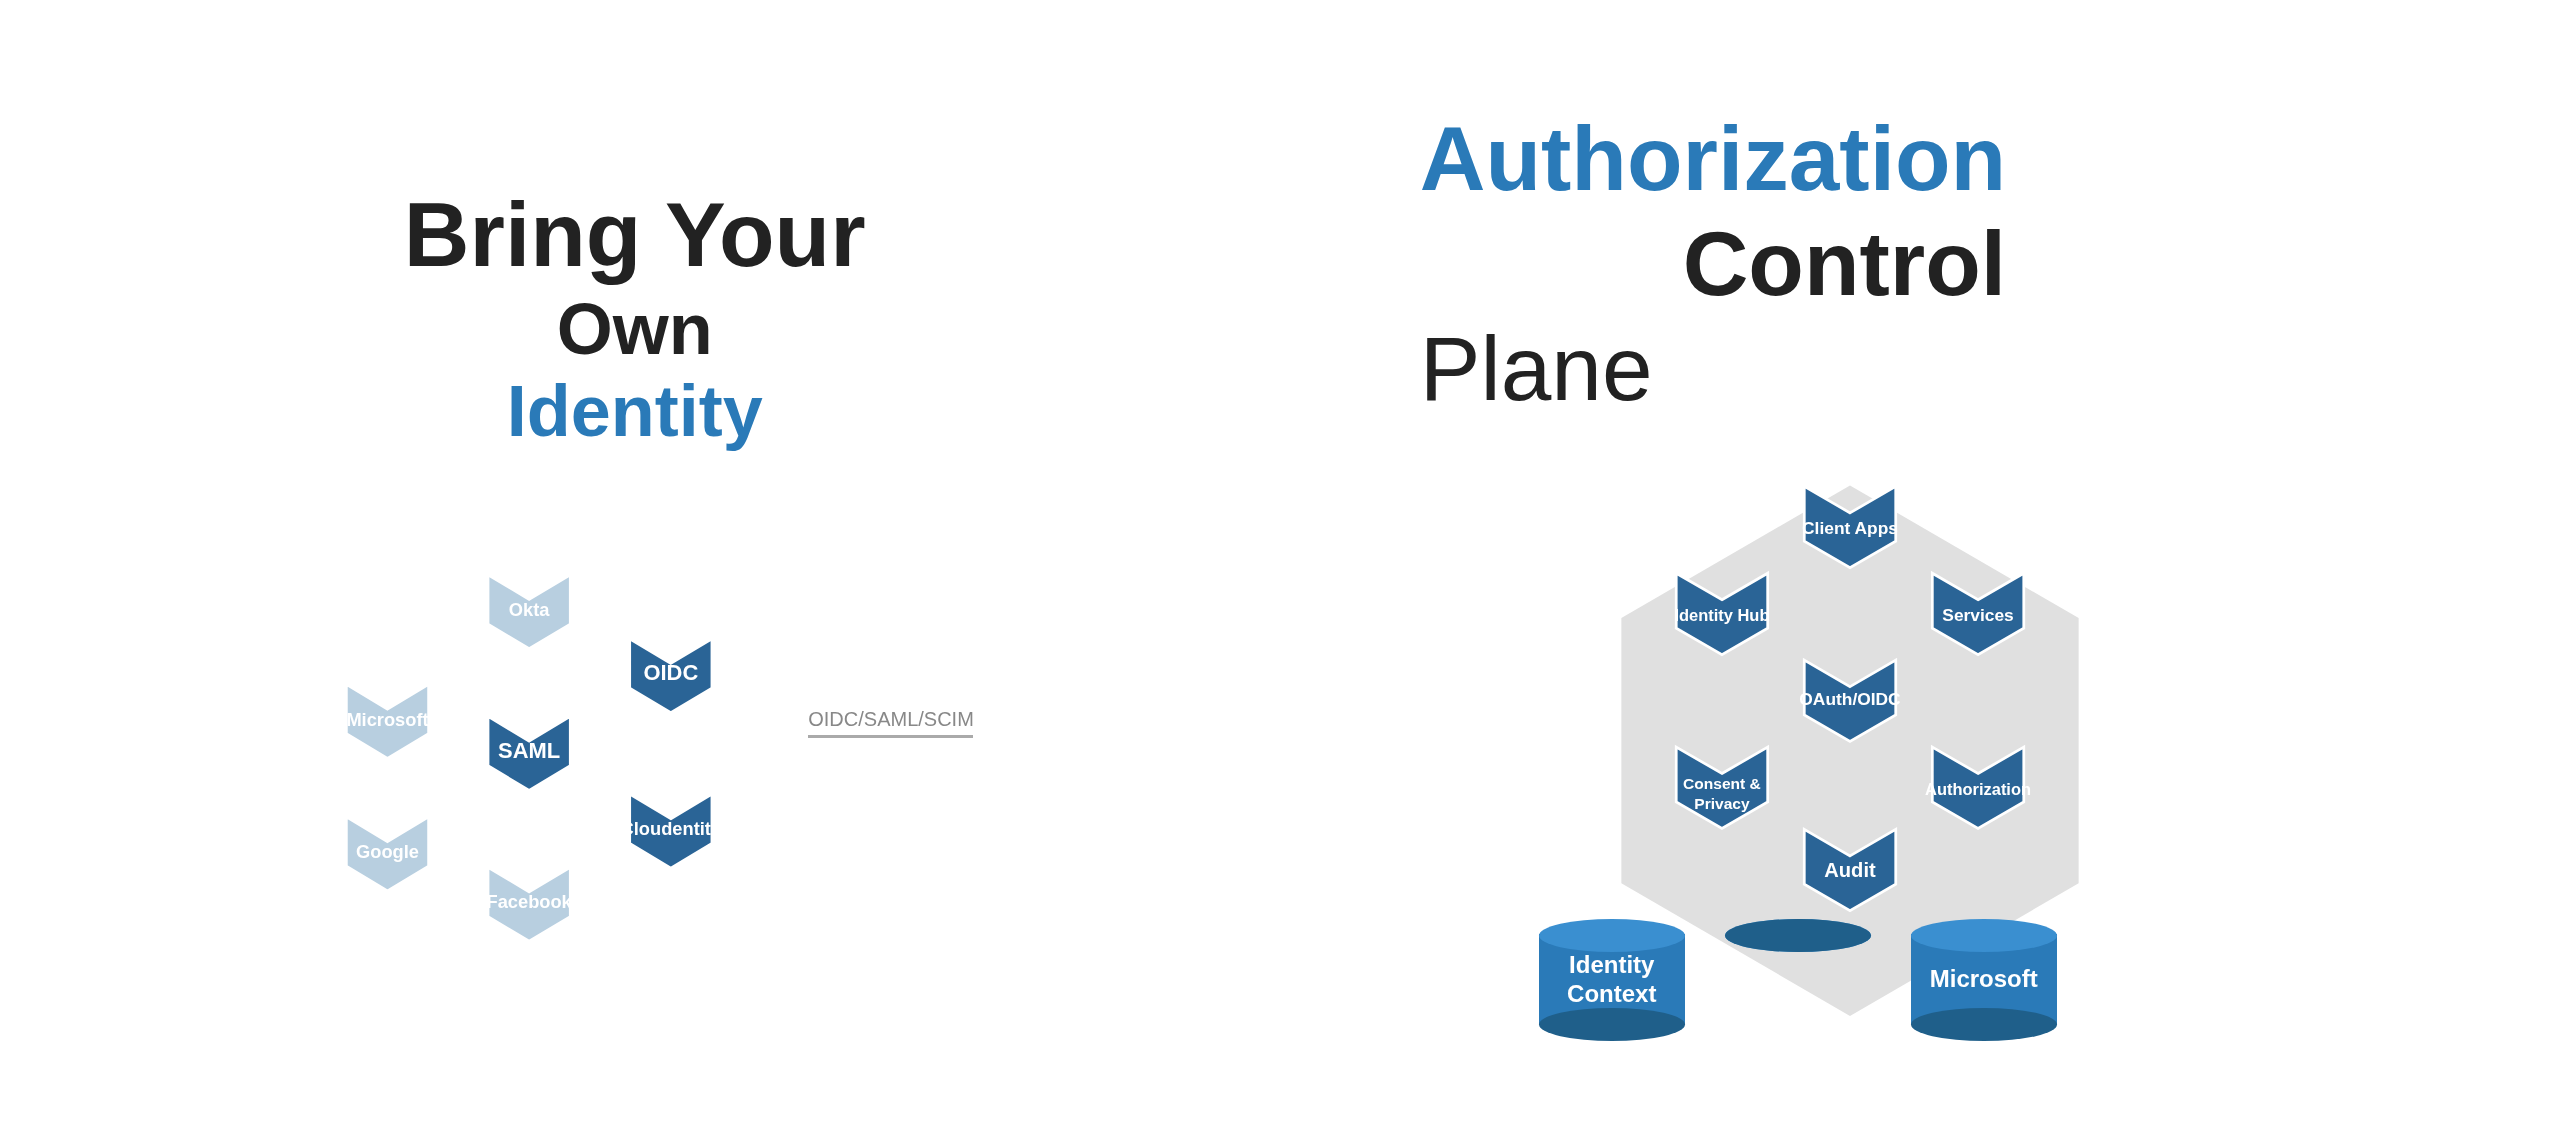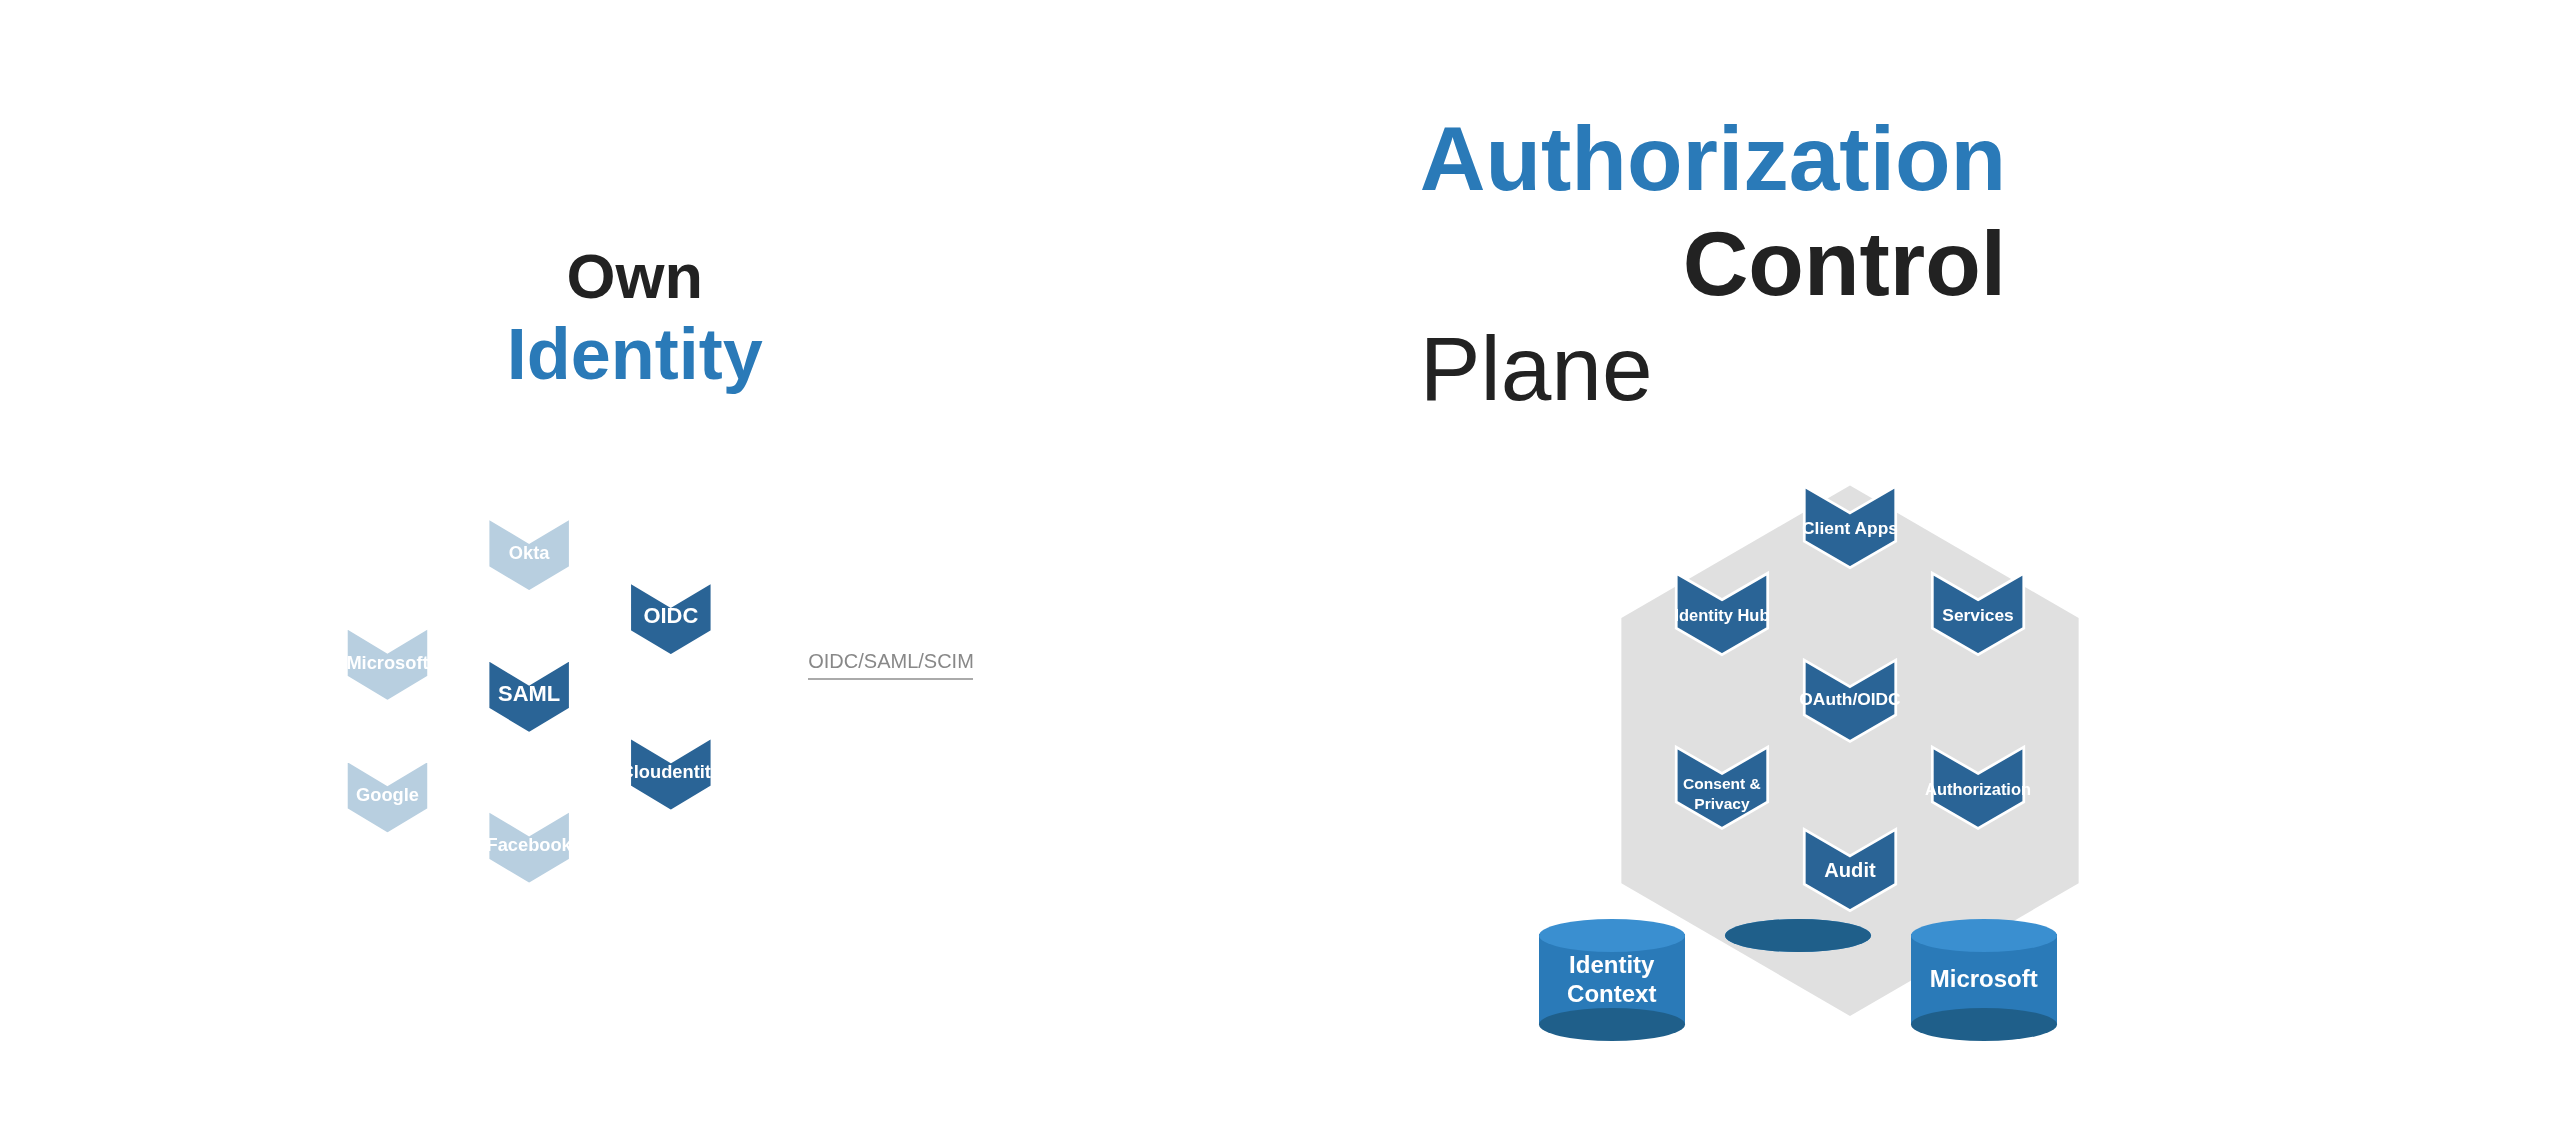--- a/index.html
+++ b/index.html
@@ -35,21 +35,21 @@
       line-height: 1.15;
     }
 
     .left-title .line1 {
       font-size: 91px;
       font-weight: 900;
       color: #222;
       display: block;
     }
     .left-title .line2 {
-      font-size: 63px;
+      font-size: 72px;
       font-weight: 900;
       color: #222;
       display: block;
     }
     .left-title .line3 {
       font-size: 72px;
       font-weight: 900;
       color: #2a7ab8;
       display: block;
     }
@@ -182,20 +182,21 @@
     }
 
   </style>
 </head>
 <body>
 
 <div class="main-container">
 
   <div class="left-section">
     <div class="left-title">
+      <span class="line1">Bring Your</span>
       <span class="line2">Own</span>
       <span class="line3">Identity</span>
     </div>
 
     <div class="hex-cluster">
       <svg class="cluster-svg" width="512" height="457" viewBox="0 0 560 500">
 
         <polygon points="100,220 145,193 145,247 100,274 55,247 55,193" fill="#b8cfe0" stroke="white" stroke-width="3"></polygon>
         <text x="100" y="238" text-anchor="middle" fill="white" font-size="20" font-weight="bold">Microsoft</text>
 

